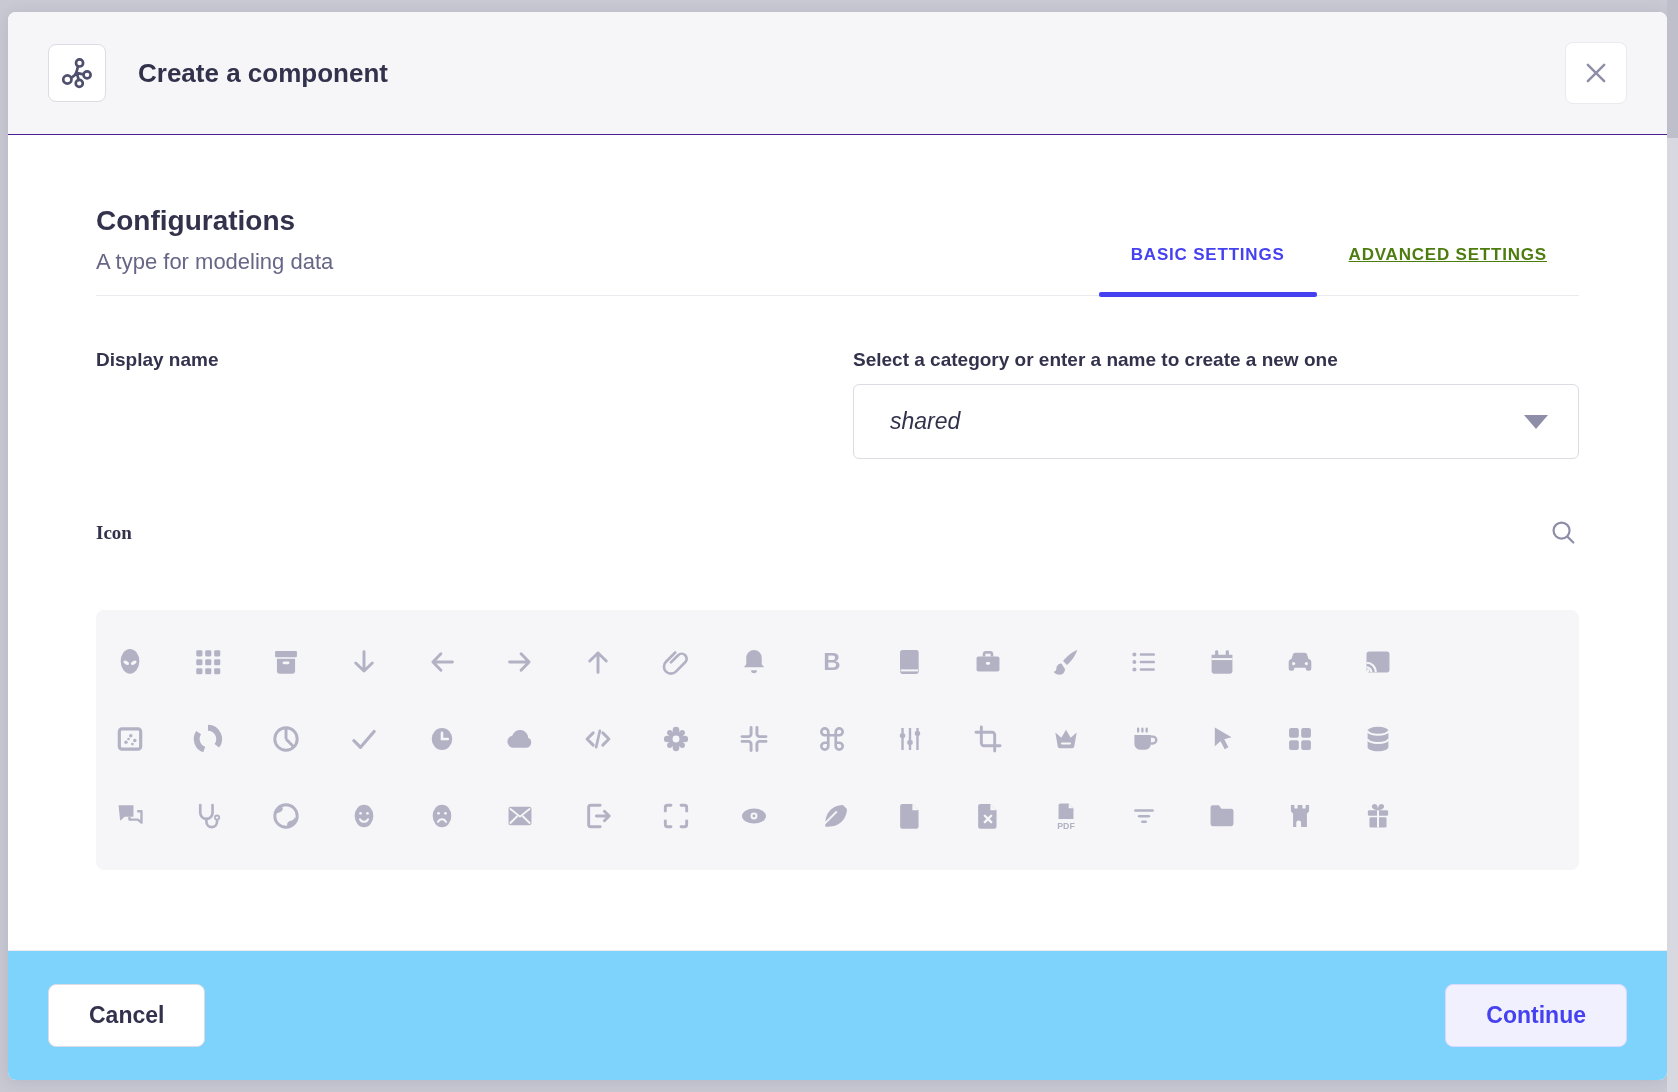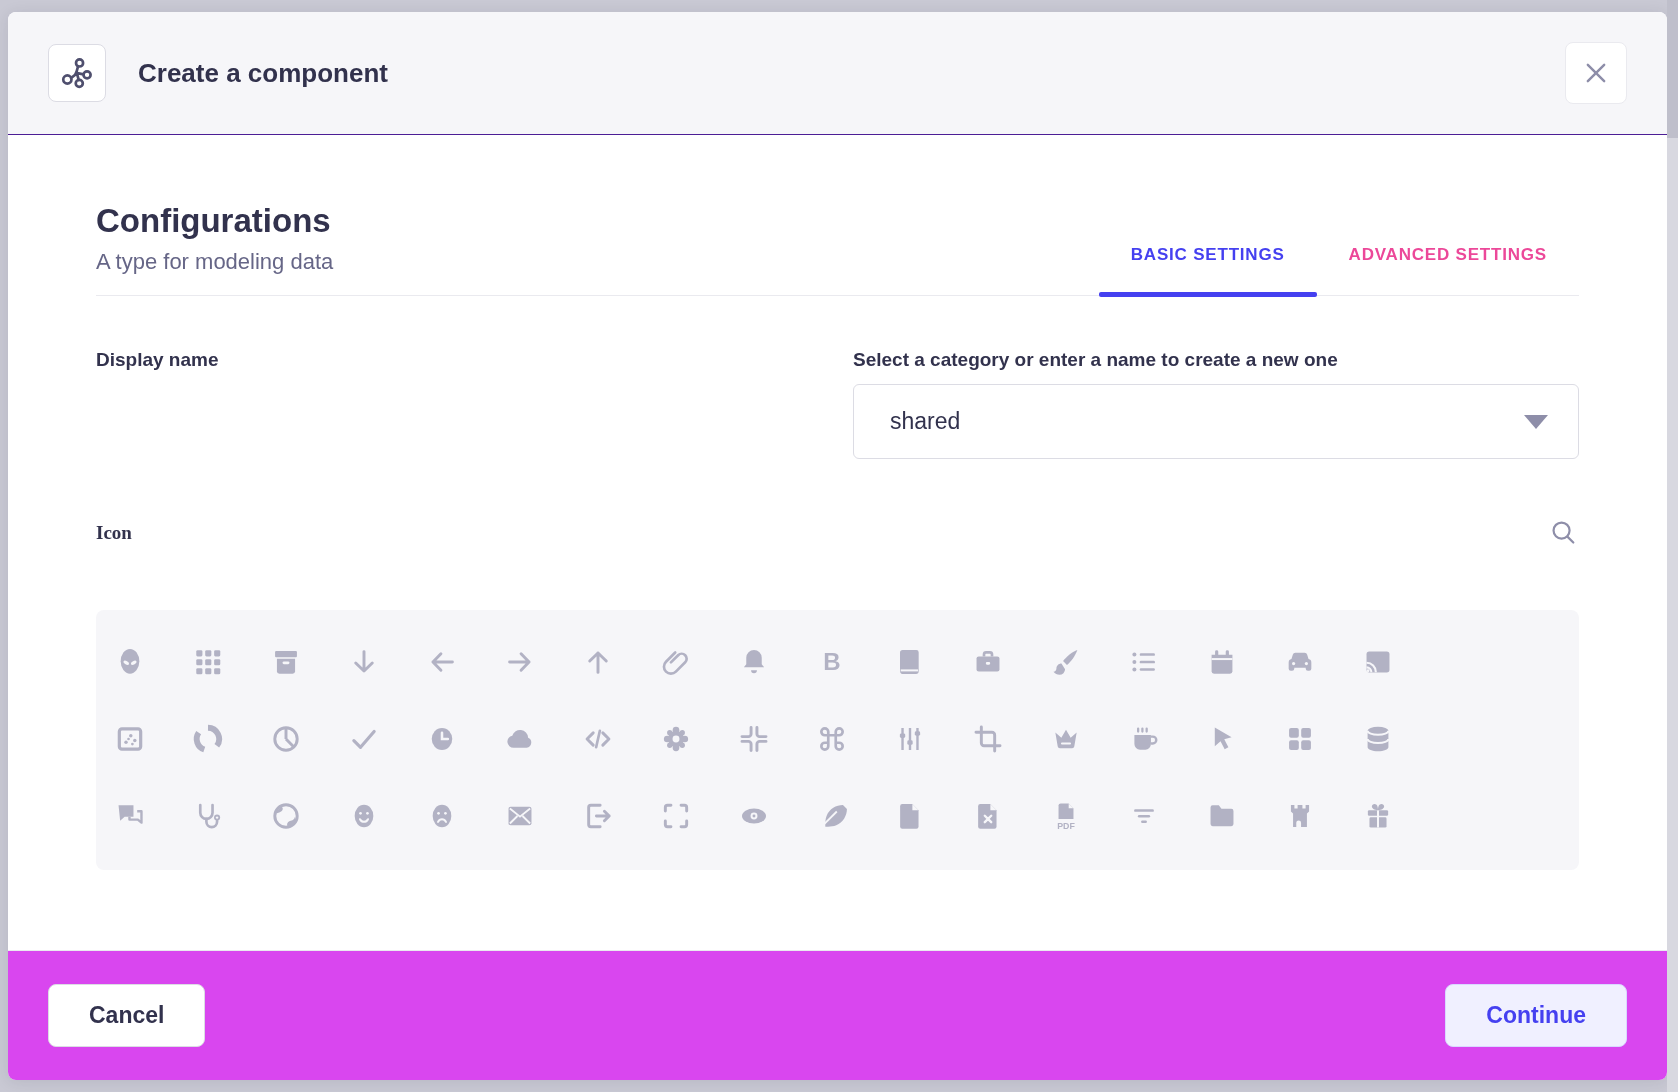--- a/index.html
+++ b/index.html
@@ -32,46 +32,47 @@
     margin-left:auto; width:62px; height:62px; background:#fff;
     border:1px solid #eaeaef; border-radius:8px; cursor:pointer;
     display:flex; align-items:center; justify-content:center; color:#8e8ea9;
   }
   
   .modal-body { flex:1; background:#fff; padding:66px 88px 0 88px; overflow:hidden; }
   .section-head {
     display:flex; justify-content:space-between; align-items:flex-end;
     border-bottom:1px solid #eaeaef;
   }
-  .section-title { font-size:33px; font-weight:bold; color:#32324d; line-height:40px; }
+  .section-title { font-size:28px; font-weight:bold; color:#32324d; line-height:40px; }
   .section-subtitle { font-size:22px; color:#666687; margin-top:8px; margin-bottom:20px; }
   .tabs { display:flex; }
   .tab {
     position:relative; padding:0 32px 30px 32px; font-size:17px; font-weight:bold;
     letter-spacing:.8px; cursor:pointer; background:none; border:none;
     font-family:"Liberation Sans", sans-serif;
   }
   .tab.active { color:#4540f0; }
   .tab.active::after {
     content:""; position:absolute; left:0; right:0; bottom:-2px; height:5px;
     background:#4540f0; border-radius:2px;
   }
-  .tab.inactive { color:#ec4899; }
+  .tab.inactive { color:#4d7c0f;text-decoration:underline; }
   
   .form-grid { display:grid; grid-template-columns:1fr 1fr; gap:31px; margin-top:53px; }
   .field-label { font-size:19px; font-weight:bold; color:#32324d; margin-bottom:13px; }
   .text-input {
     width:100%; height:75px; border:1px solid #dcdce4; border-radius:6px;
     font-size:23px; color:#32324d; padding:0 36px; outline:none;
     font-family:"Liberation Sans", sans-serif; background:#fff;
   }
   .select-box {
     width:100%; height:75px; border:1px solid #dcdce4; border-radius:6px;
     display:flex; align-items:center; padding:0 30px 0 36px; cursor:pointer;
     background:#fff;
+    font-style:italic;
   }
   .select-value { font-size:23px; color:#32324d; }
   .caret-down {
     margin-left:auto; width:0; height:0;
     border-left:12px solid transparent; border-right:12px solid transparent;
     border-top:14px solid #8e8ea9;
   }
   
   .icon-head { display:flex; justify-content:space-between; align-items:center; margin-top:58px;font-family:Liberation Serif, serif; }
   .icon-label { font-size:19px; font-weight:bold; color:#32324d; }
@@ -81,21 +82,21 @@
     padding:36px 18px 0 18px; display:flex; flex-direction:column; gap:45px;
   }
   .icon-row { display:flex; gap:46px; }
   .gicon {
     width:32px; height:32px; background:none; border:none; padding:0; cursor:pointer;
     color:#b2b2c4; display:flex; align-items:center; justify-content:center;
   }
   .gicon svg { width:32px; height:32px; }
   
   .modal-footer {
-    flex:0 0 130px; background:#d946ef; border-top:1px solid #eaeaef;
+    flex:0 0 130px; background:#7dd3fc; border-top:1px solid #eaeaef;
     display:flex; align-items:center; justify-content:space-between; padding:0 40px;
   }
   .btn {
     height:63px; border-radius:8px; font-size:23px; font-weight:bold; cursor:pointer;
     font-family:"Liberation Sans", sans-serif; padding:0 40px;
   }
   .btn-cancel { background:#fff; border:1px solid #dcdce4; color:#32324d; }
   .btn-continue { background:#f0f0ff; border:1px solid #d9d8ff; color:#4540f0; }
   
   .scrollbar {

